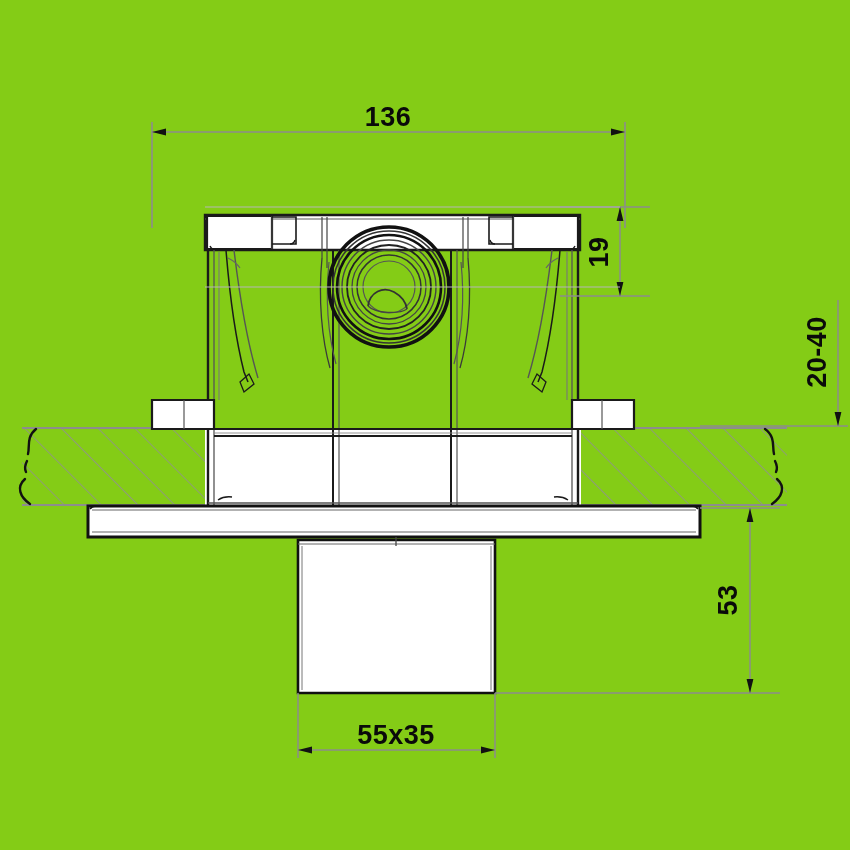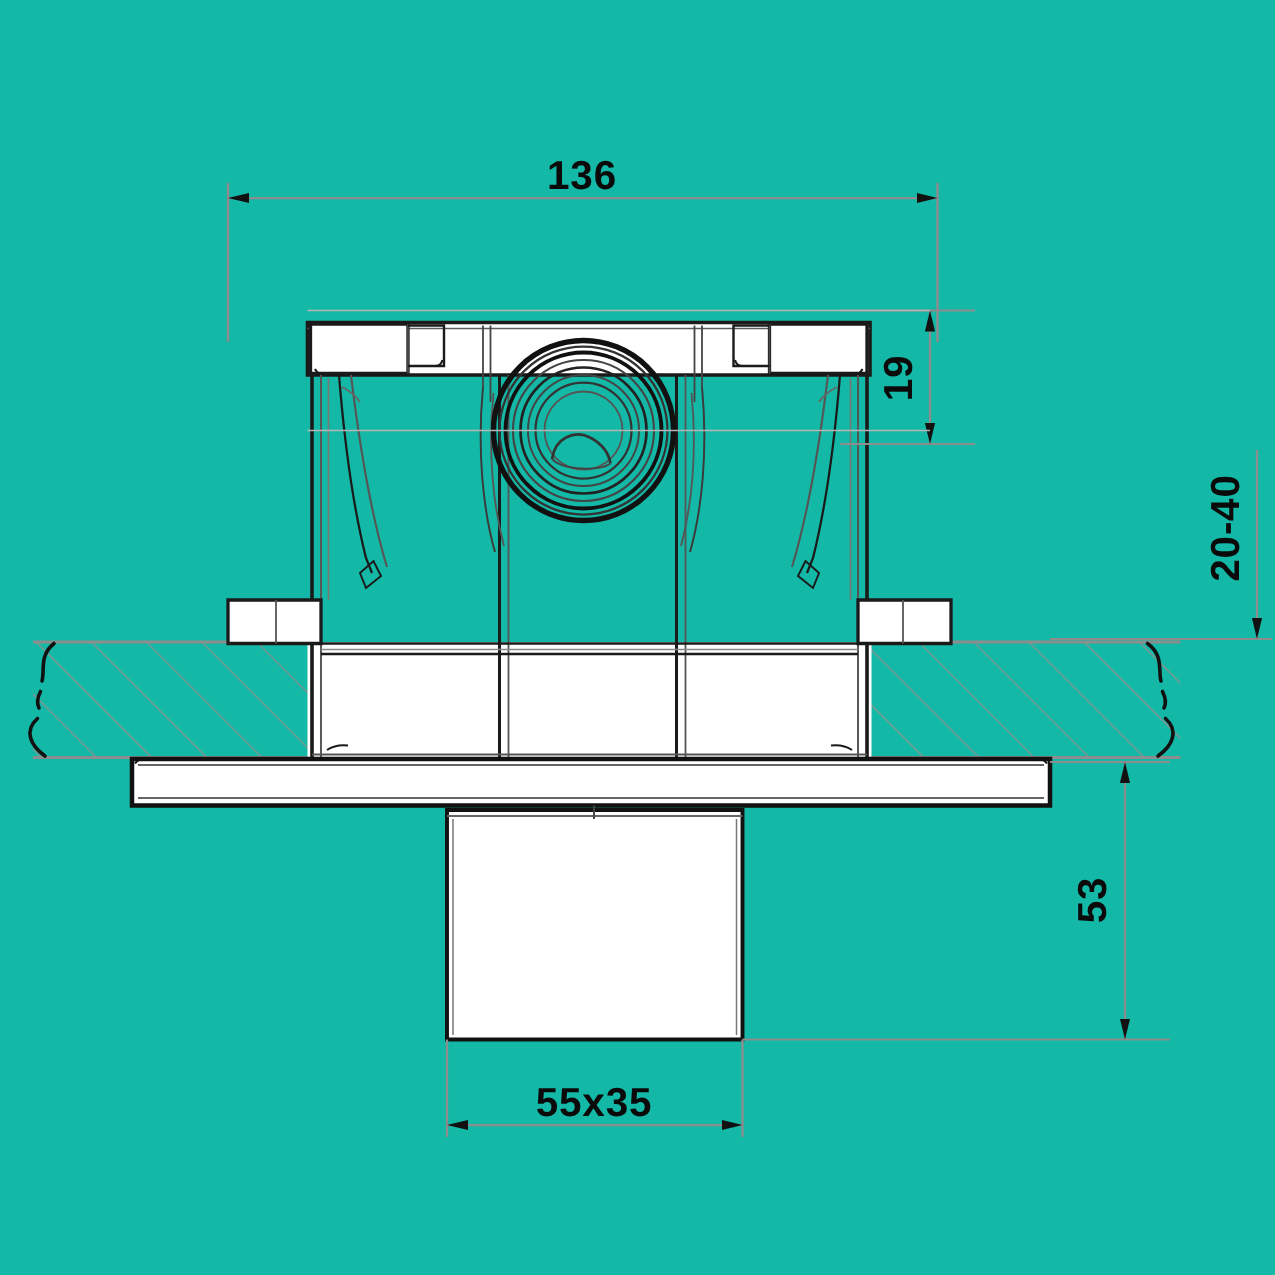--- a/index.html
+++ b/index.html
@@ -4,21 +4,21 @@
 <title>Technical Drawing</title>
 <style>
   html,body{margin:0;padding:0;background:#ffffff;}
   body{
     font-family:"Liberation Sans", sans-serif;
     width:850px;height:850px;overflow:hidden;
   }
   #drawing-root{
     position:relative;
     width:850px;height:850px;
-    background:#14b8a6;
+    background:#84cc16;
   }
   svg#drawing-svg{
     position:absolute;top:0;left:0;
     width:850px;height:850px;
     display:block;
   }
   .dim-text{
     font-family:"Liberation Sans", sans-serif;
     font-size:27px;
     font-weight:700;

